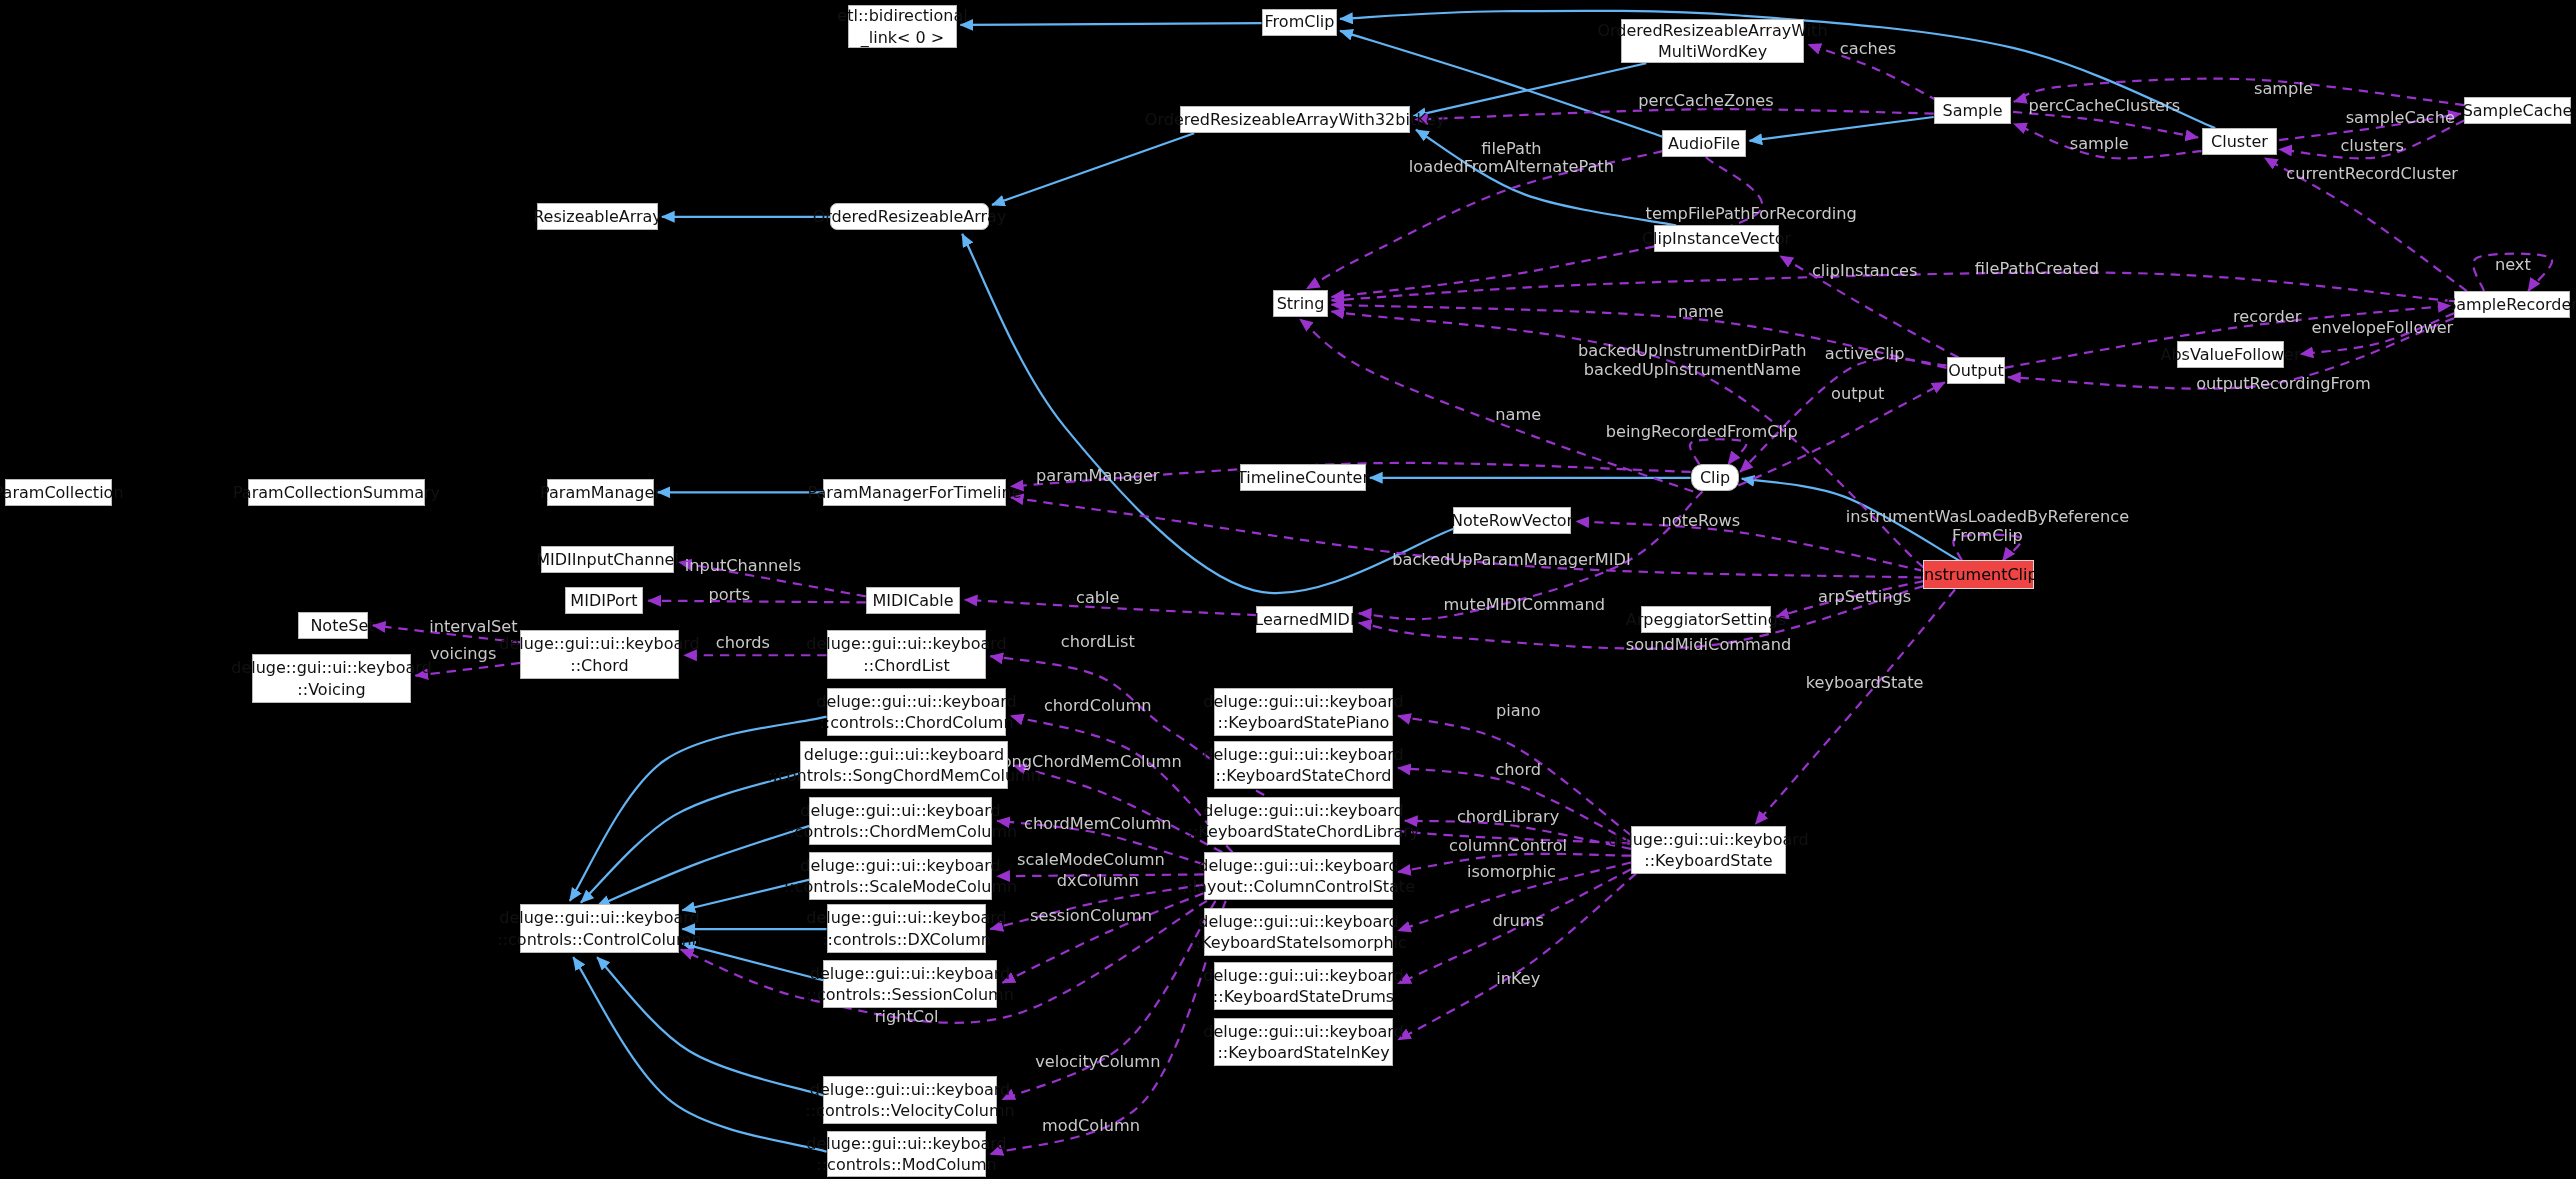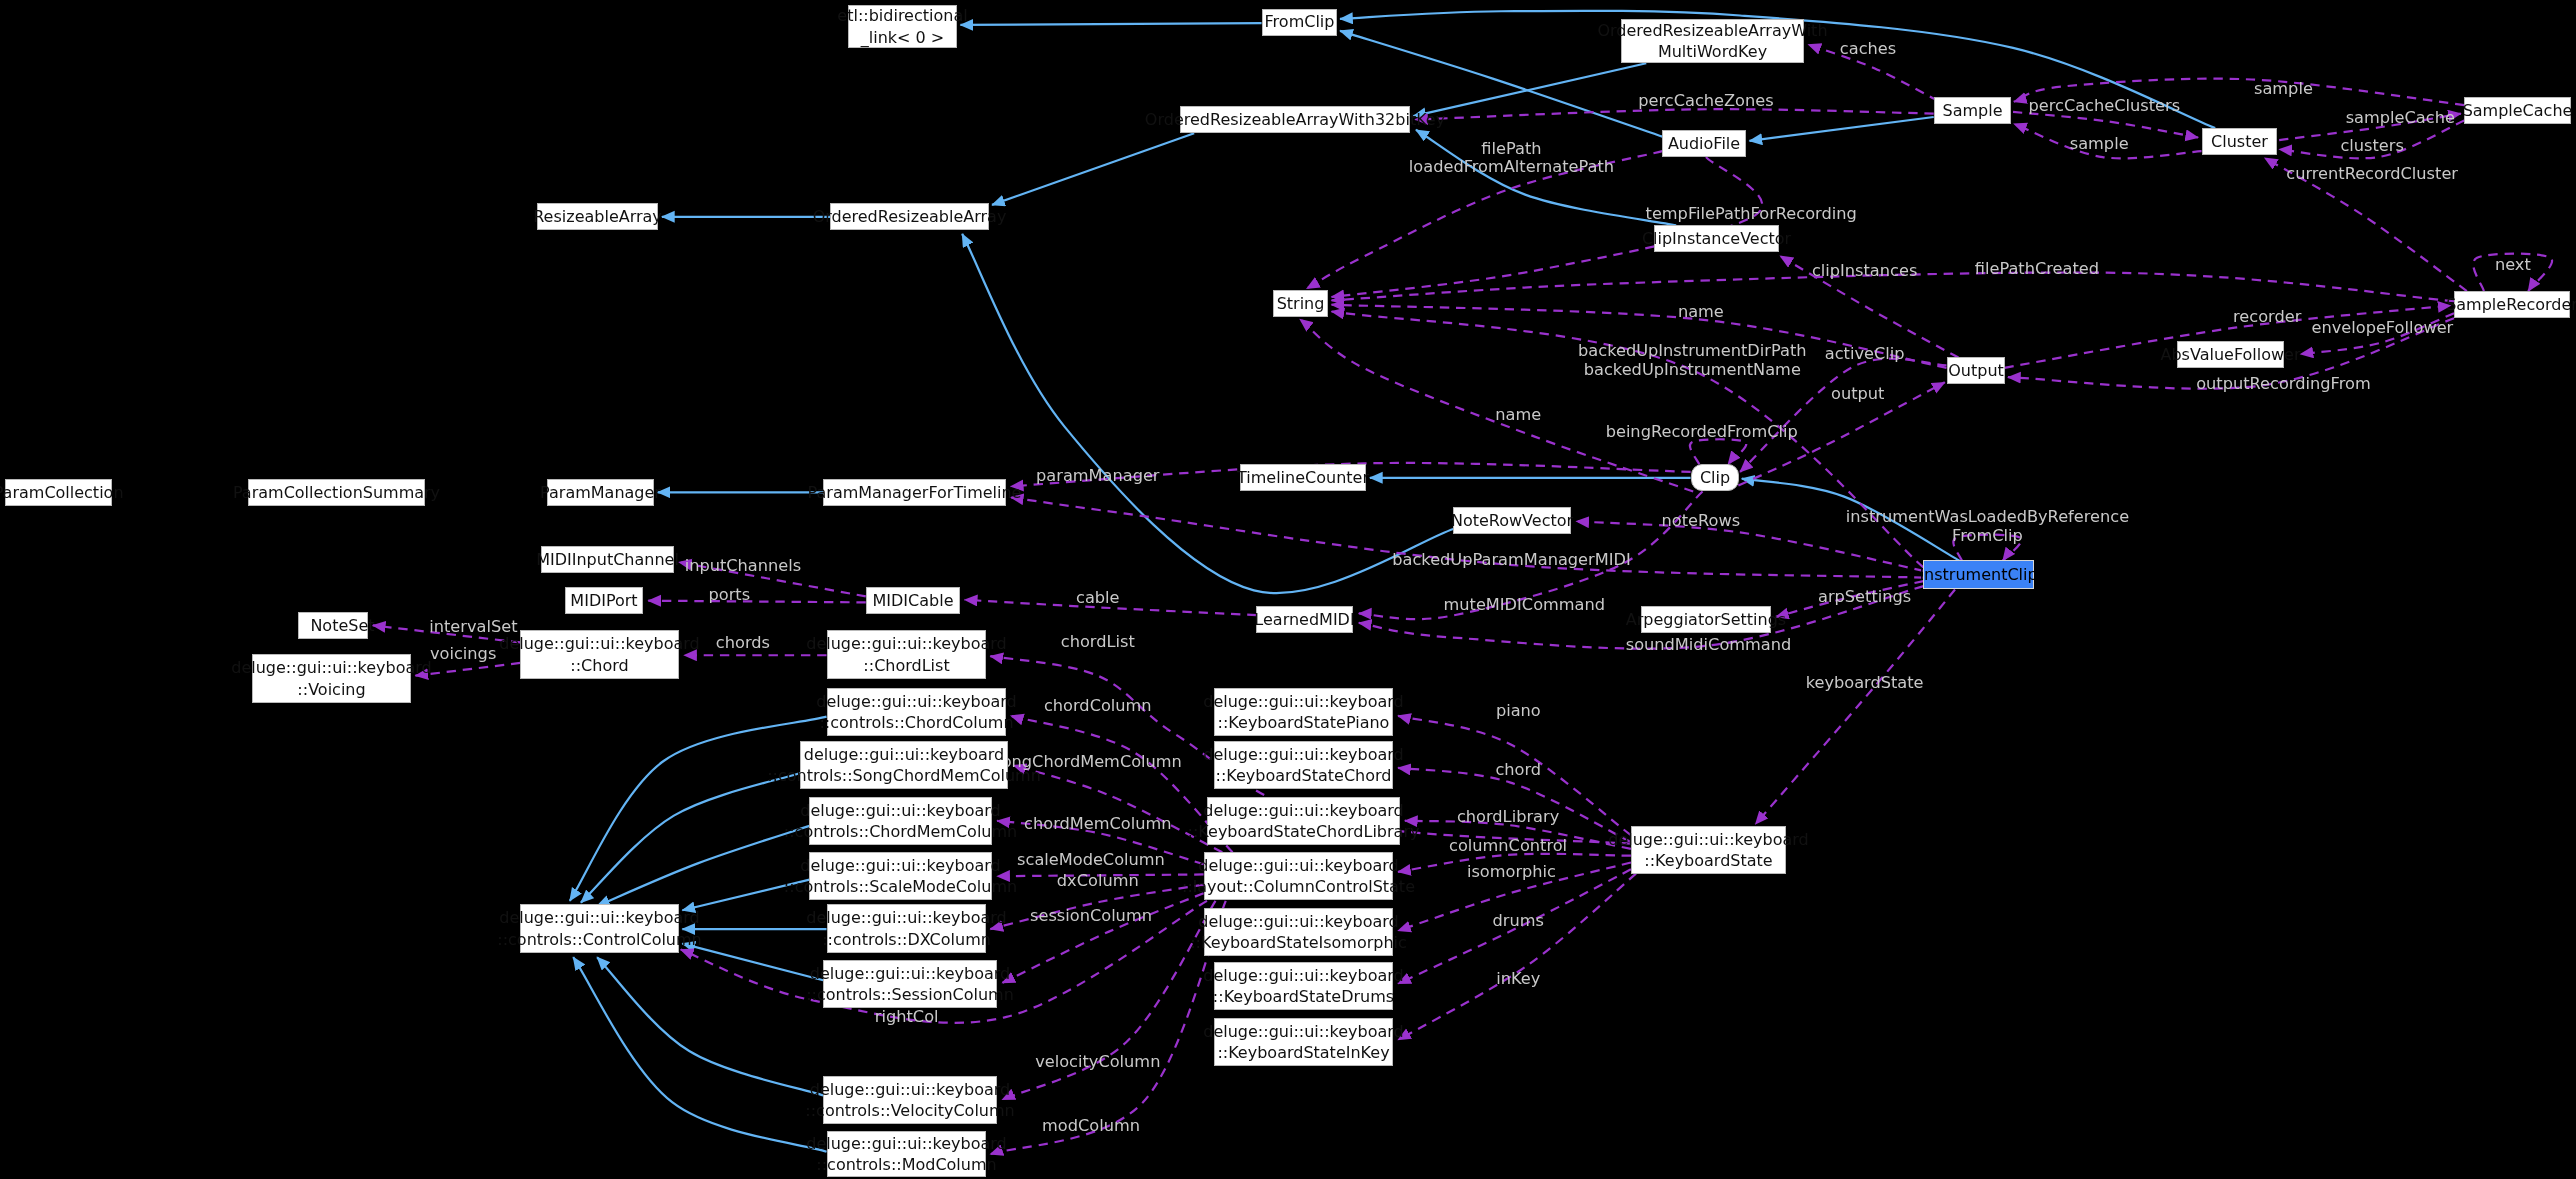--- a/index.html
+++ b/index.html
@@ -2,21 +2,21 @@
 <html style="font-size:13.6px"><head>
 <meta charset="utf-8">
 <style>
   html,body{margin:0;padding:0;background:#000;}
   #canvas{position:relative;width:2576px;height:1180px;background:#000;overflow:hidden;
           font-family:"DejaVu Sans","Liberation Sans",sans-serif;}
   #edgelayer{position:absolute;left:0;top:0;width:2576px;height:1180px;}
   .node{position:absolute;display:flex;align-items:center;justify-content:center;text-align:center;
         background:#ffffff;border:1.7px solid #b9b9b9;color:#111;font-size:16px;line-height:21.3px;
         white-space:pre-line;box-sizing:border-box;padding:0.9px 5.1px;}
-  .node.highlight{background:#3b82f6;border-color:#d8d8d8;color:#000;}
+  .node.highlight{background:#ef4444;border-color:#d8d8d8;color:#000;}
   text.edge-label{fill:#c9c9c9;font-size:19px;font-family:"DejaVu Sans","Liberation Sans",sans-serif;}
 </style>
 </head>
 <body>
 
 <div id="canvas">
   <svg id="edgelayer" xmlns="http://www.w3.org/2000/svg" viewBox="0 0 3020 1383" width="2576" height="1180">
     <defs>
       <marker id="arrow-blue" markerUnits="userSpaceOnUse" markerWidth="20" markerHeight="16" refX="15" refY="7" orient="auto">
         <path d="M0,0 L16,7 L0,14 z" fill="#63b4f4"></path>
@@ -162,21 +162,21 @@
       <div class="node" style="left: 1262px; top: 8.5px; width: 75px; height: 27px;">FromClip</div>
       <div class="node" style="left: 1621px; top: 19px; width: 183px; height: 44px;">OrderedResizeableArrayWith
 MultiWordKey</div>
       <div class="node" style="left: 1180px; top: 106px; width: 230px; height: 27px;">OrderedResizeableArrayWith32bitKey</div>
       <div class="node" style="left: 1662px; top: 130px; width: 84px; height: 27px;">AudioFile</div>
       <div class="node" style="left: 1934px; top: 97px; width: 77px; height: 27px;">Sample</div>
       <div class="node" style="left: 2202px; top: 128px; width: 75px; height: 27px;">Cluster</div>
       <div class="node" style="left: 2464px; top: 97px; width: 107px; height: 27px;">SampleCache</div>
       <div class="node" style="left: 2454px; top: 291px; width: 116px; height: 27px;">SampleRecorder</div>
       <div class="node" style="left: 537px; top: 203px; width: 121px; height: 27px;">ResizeableArray</div>
-      <div class="node" style="left: 830px; top: 203px; width: 159px; height: 27px;">OrderedResizeableArray</div>
+      <div class="node" style="left: 830px; top: 203px; width: 159px; height: 27px; border-radius: 7px;">OrderedResizeableArray</div>
       <div class="node" style="left: 1654px; top: 225px; width: 125px; height: 27px;">ClipInstanceVector</div>
       <div class="node" style="left: 1273px; top: 290px; width: 55px; height: 27px;">String</div>
       <div class="node" style="left: 1947px; top: 357px; width: 58px; height: 27px;">Output</div>
       <div class="node" style="left: 2177px; top: 341px; width: 107px; height: 27px;">AbsValueFollower</div>
       <div class="node" style="left: 5.1px; top: 479px; width: 107px; height: 27px;">ParamCollection</div>
       <div class="node" style="left: 248px; top: 479px; width: 177px; height: 27px;">ParamCollectionSummary</div>
       <div class="node" style="left: 547px; top: 479px; width: 107px; height: 27px;">ParamManager</div>
       <div class="node" style="left: 823px; top: 479px; width: 183px; height: 27px;">ParamManagerForTimeline</div>
       <div class="node" style="left: 1240px; top: 464px; width: 126px; height: 27px;">TimelineCounter</div>
       <div class="node" style="left: 1453px; top: 507px; width: 118px; height: 27px;">NoteRowVector</div>

